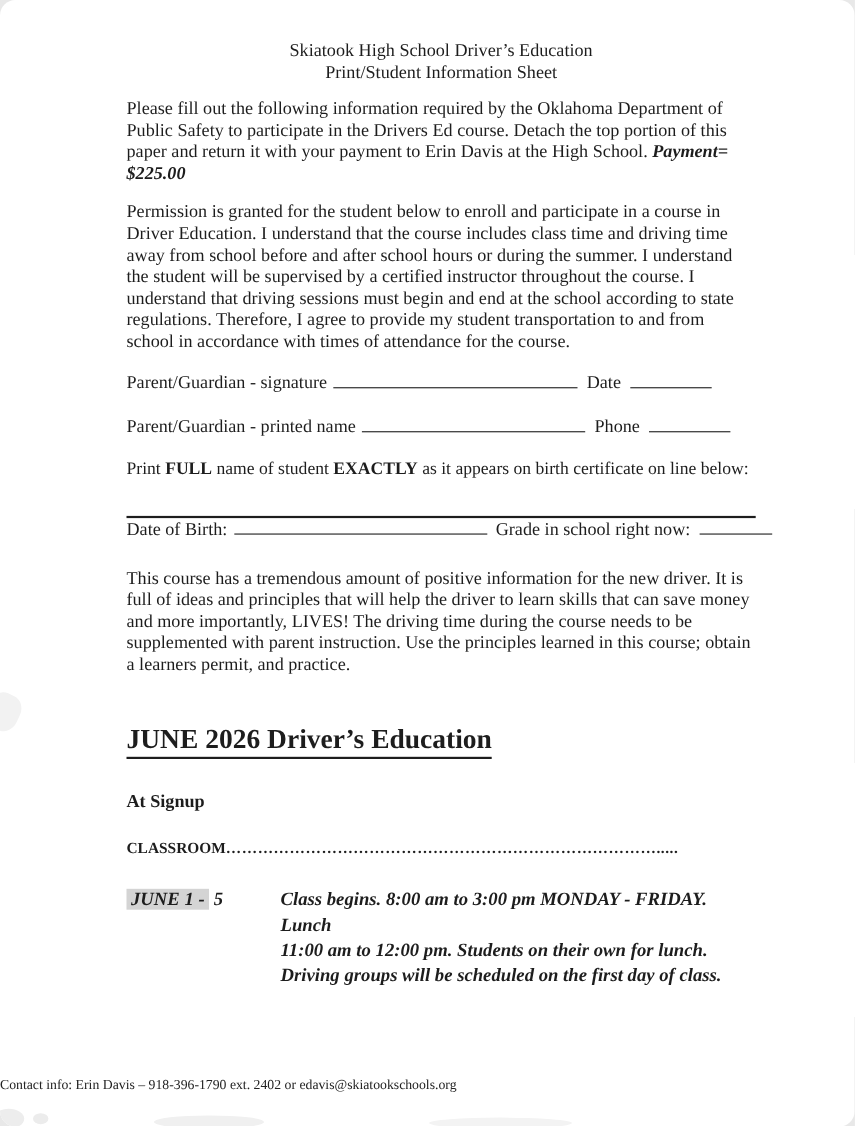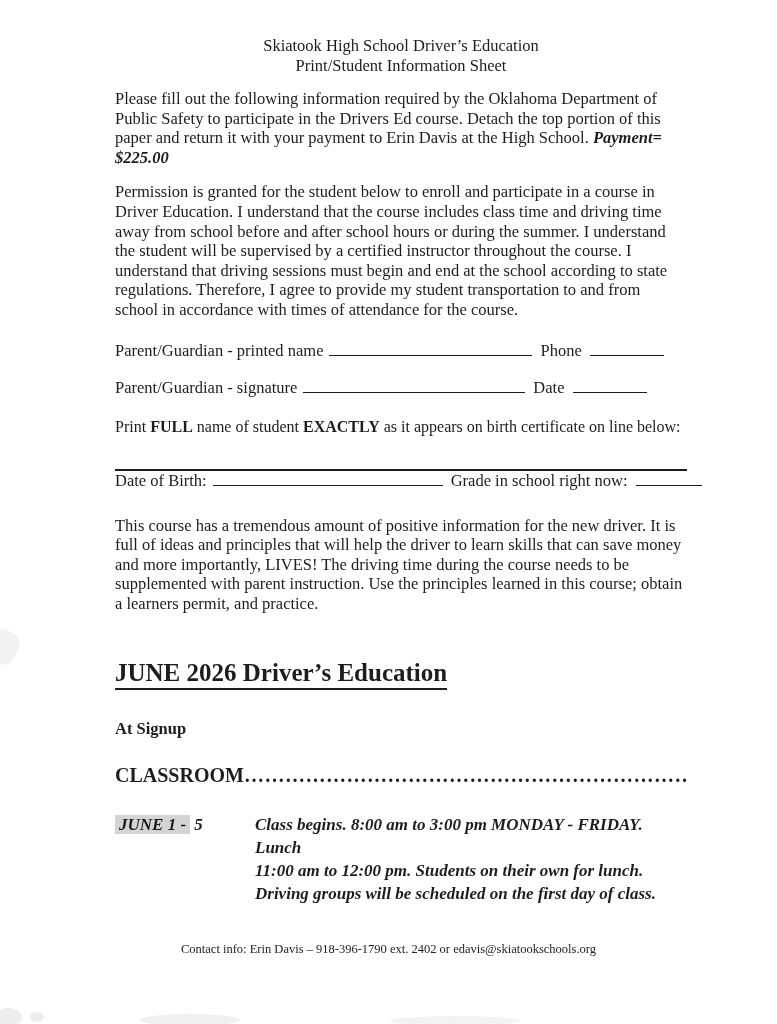--- a/index.html
+++ b/index.html
@@ -4,20 +4,21 @@
 <style>
   html,body { margin:0; padding:0; background:#e8e8e8; }
   .page {
     position:relative;
     width:777px; height:1024px;
     margin:0 auto;
     background:#ffffff;
     font-family:"Liberation Serif","DejaVu Serif",serif;
     color:#1d1d1d;
     overflow:hidden;
+    border-radius:14px;
   }
   .content {
     position:absolute;
     left:115px; top:36px;
     width:572px;
   }
   .doc-title { text-align:center; font-size:16.5px; line-height:20px; }
   p.body-text {
     margin:0; font-size:16.5px; line-height:19.6px; text-align:left;
   }
@@ -60,34 +61,34 @@
     line-height:28px;
   }
 
   .two-col { display:flex; margin-top:26px; font-size:17px; line-height:23px;font-weight:bold; }
   .two-col .col-label { width:140px; flex-shrink:0; }
   .signup-row { margin-top:27px; }
   .signup-row .col-label, .signup-row .col-desc { font-size:16.5px; }
 
   .classroom-row {
     display:flex; margin-top:24px;
-    font-size:20px; font-weight:bold;
-    white-space:nowrap; overflow:hidden;text-align:right;
+    font-size:14px; font-weight:bold;
+    white-space:nowrap; overflow:hidden;
   }
   .classroom-row .dots { flex:1; overflow:hidden; letter-spacing:0.5px; }
 
   .sched { font-style:italic; }
   .sched .col-label { font-style:italic; }
   .hl { background:#d4d4d4; padding:0 4px; }
   .sched-2 { margin-top:21px; }
 
   .footer {
     position:absolute;
-    left:0; top:942px; width:777px;
-    text-align:center;
+    left:0; top:979px; width:777px;
+    text-align:left;
     font-size:12.5px;
     color:#222;
   }
 
   
   .artifact { position:absolute; background:#ededed; border-radius:50%; pointer-events:none; }
   .a1 { left:-12px; top:630px; width:30px; height:34px; background:#f2f2f2; transform:rotate(25deg); border-radius:40%; }
   .a2 { left:-6px;  top:1008px; width:28px; height:18px; }
   .a3 { left:140px; top:1014px; width:100px; height:12px; background:#f0f0f0; }
   .a4 { left:390px; top:1016px; width:130px; height:10px; background:#f3f3f3; }
@@ -101,26 +102,26 @@
 
     <div class="doc-title">
       <div>Skiatook High School Driver’s Education</div>
       <div>Print/Student Information Sheet</div>
     </div>
 
     <p class="body-text mt-intro"><span>Please fill out the following information required by the Oklahoma Department of Public Safety to participate in the Drivers Ed course.  Detach the top portion of this paper and return it with your payment to Erin Davis at the High School.  </span><span class="bold-ital">Payment= $225.00</span></p>
 
     <p class="body-text mt-perm"><span>Permission is granted for the student below to enroll and participate in a course in Driver Education.  I understand that the course includes class time and driving time away from school before and after school hours or during the summer.  I understand the student will be supervised by a certified instructor throughout the course.  I understand that driving sessions must begin and end at the school according to state regulations.  Therefore, I agree to provide my student transportation to and from school in accordance with times of attendance for the course.</span></p>
 
+    <div class="form-row fr2">
+      <span>Parent/Guardian - signature</span><span class="fline ml6" style="width:222px"></span><span class="ml8">Date</span><span class="fline ml8" style="width:74px"></span>
+    </div>
+
     <div class="form-row fr1">
       <span>Parent/Guardian - printed name</span><span class="fline ml6" style="width:203px"></span><span class="ml8">Phone</span><span class="fline ml8" style="width:74px"></span>
-    </div>
-
-    <div class="form-row fr2">
-      <span>Parent/Guardian - signature</span><span class="fline ml6" style="width:222px"></span><span class="ml8">Date</span><span class="fline ml8" style="width:74px"></span>
     </div>
 
     <div class="print-instr"><span>Print </span><span class="b">FULL</span><span> name of student </span><span class="b">EXACTLY</span><span> as it appears on birth certificate on line below:</span></div>
 
     <div class="name-line"></div>
 
     <div class="form-row dob-row">
       <span>Date of Birth:</span><span class="fline ml6" style="width:230px"></span><span class="ml8">Grade in school right now:</span><span class="fline ml8" style="width:66px"></span>
     </div>
 

